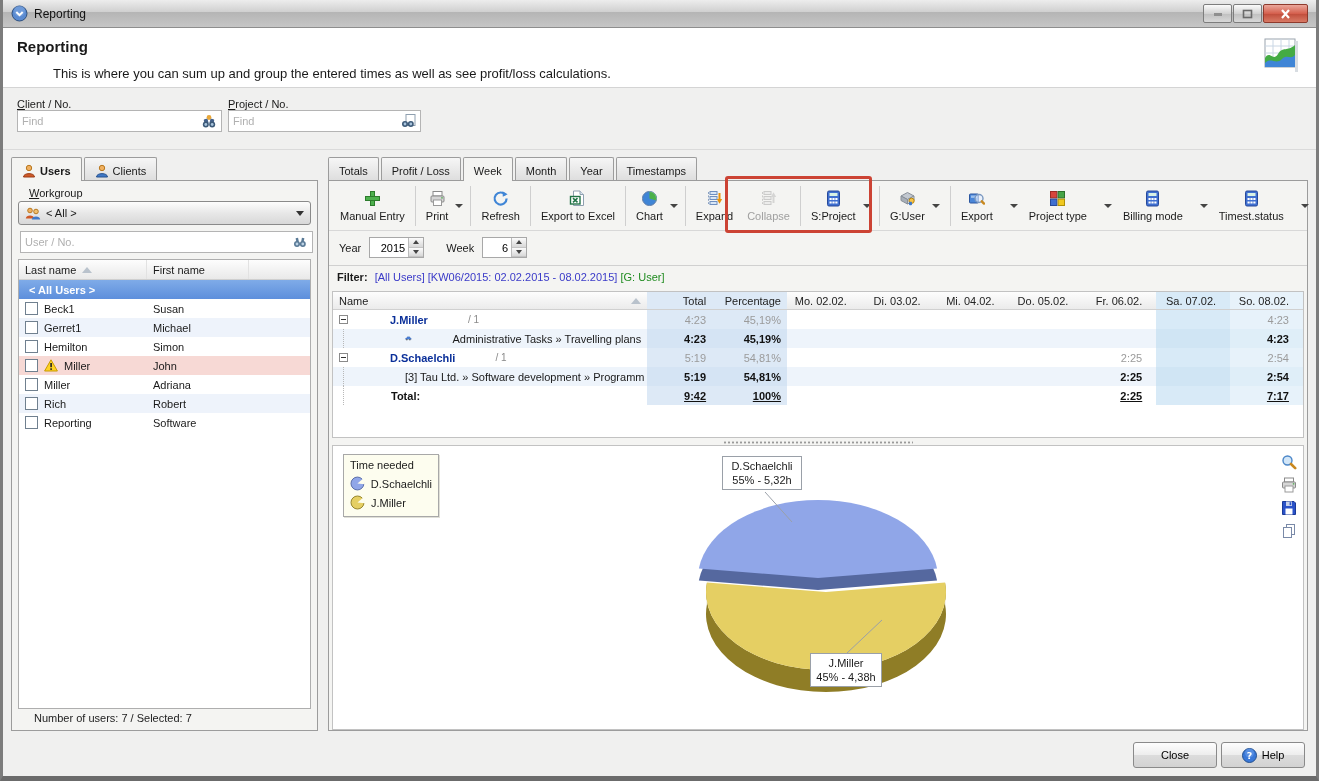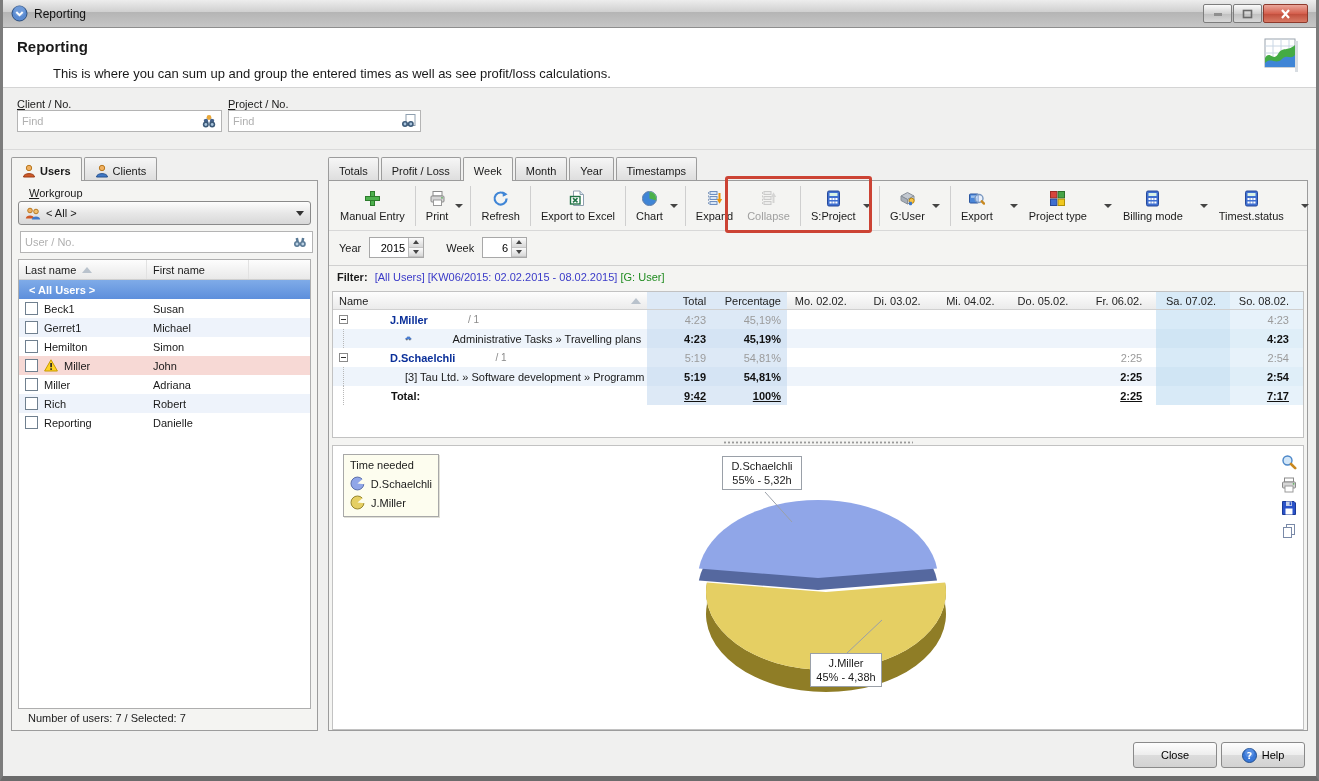--- a/index.html
+++ b/index.html
@@ -59,21 +59,21 @@
   .uhead .hc { padding:0 6px; display:flex; align-items:center; gap:6px; height:100%; border-right:1px solid #e2e2e2; }
   .hc.c1 { width:128px; } .hc.c2 { width:102px; } .hc.c3 { flex:1; border-right:none; }
   .sortasc { width:0; height:0; border-left:5px solid transparent; border-right:5px solid transparent; border-bottom:6px solid #b9c2cc; }
   .urow { display:flex; height:19px; align-items:center; }
   .urow.alt { background:#eef3fb; }
   .urow.sel { background:linear-gradient(#7fabe8,#5d8fdc); color:#fff; font-weight:bold; }
   .urow.warn { background:#f7d9d5; }
   .uc1 { width:128px; display:flex; align-items:center; gap:6px; padding-left:6px; overflow:hidden; }
   .uc2 { width:102px; padding-left:6px; }
   .cb { width:13px; height:13px; background:#fff; border:1px solid #70808f; flex:none; }
-  .lfoot { position:absolute; left:16px; bottom:6px; color:#222; }
+  .lfoot { position:absolute; left:22px; bottom:6px; color:#222; }
 
   
   .toolbar { position:absolute; left:0; top:1px; width:978px; height:49px; display:flex; align-items:center; padding:0 4px; border-bottom:1px solid #d8d8d8; background:#f4f4f2; }
   .tbtn { display:flex; align-items:center; padding:3px 4px; border-radius:2px; }
   .tbmain { display:flex; flex-direction:column; align-items:center; gap:3px; padding:0 3px; }
   .tbmain .lbl { white-space:nowrap; }
   .tbtn .dd { margin-left:4px; }
   .tbtn.disabled .lbl { color:#a0a0a0; }
   .tbsep { width:1px; height:40px; background:#cfcfcf; margin:0 3px; flex:none; }
   .ddc { width:0;height:0;border-left:4px solid transparent;border-right:4px solid transparent;border-top:4px solid #444; }
@@ -306,21 +306,21 @@
             <span class="cb"></span>
             <span>Rich</span>
           </div>
         <div class="uc2">Robert</div>
       </div>
       <div class="urow">
         <div class="uc1">
             <span class="cb"></span>
             <span>Reporting</span>
           </div>
-        <div class="uc2">Danielle</div>
+        <div class="uc2">Software</div>
       </div>
     </div>
     <div class="lfoot">Number of users: 7 / Selected: 7</div>
   </div>
 
   <div class="tabs" style="left:325px; top:157px;">
     <div class="tab">
         <span>Totals</span>
       </div>
     <div class="tab">

